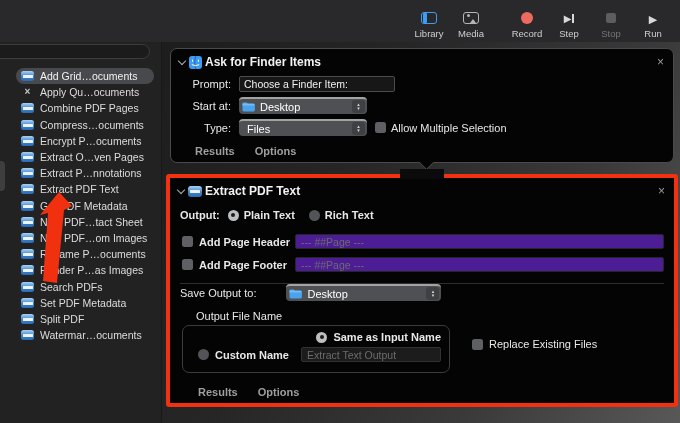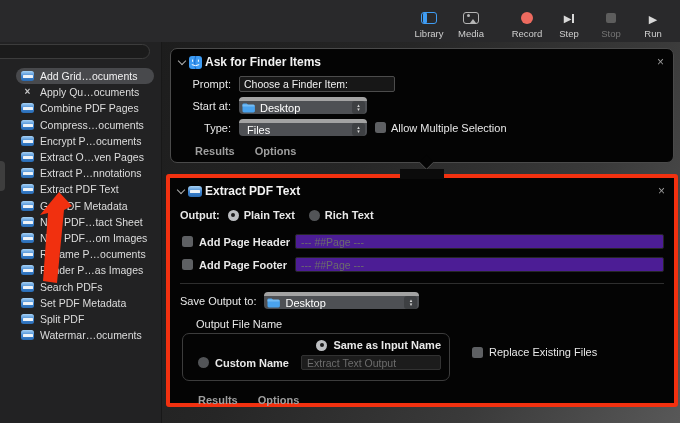--- a/index.html
+++ b/index.html
@@ -61,21 +61,21 @@
   .frow { display:flex; align-items:center; font-size:11px; }
   .rlabel { text-align:right; color:#e8e8e8; }
 
   .tfield { background:#171717; border:1px solid #4c4c4c; border-radius:2px; color:#f0f0f0;
             font-family:inherit; font-size:10.5px; height:16px; padding:0 4px; outline:none; }
   .dfield { background:#4c1d95; border:1px solid #262626; border-radius:2px; color:#f0f0f0;
             font-family:inherit; font-size:10.5px; height:15px; padding:0 5px; outline:none; }
   input::placeholder { color:#6c6c6c; opacity:1; }
 
   .popup { display:inline-flex; align-items:center; height:17px; background:#4e5054; border-radius:4px;
-           padding:0 2px 0 3px; border-top:4px solid #a3a3a3; }
+           padding:0 2px 0 3px; border-top:2px solid #a3a3a3; }
   .popup .pval { font-size:11px; color:#ffffff; margin-left:5px; flex:1; }
   .stepper { width:13px; height:13px; background:#3e4043; border-radius:3px; margin-left:auto;
              display:flex; flex-direction:column; align-items:center; justify-content:center; color:#d6d6d6; }
   .stepper span { font-size:5px; line-height:3.5px; }
 
   .cbox { width:11px; height:11px; background:#5e6063; border-radius:2.5px; flex:none; }
   .radio { width:11px; height:11px; border-radius:50%; background:#525457; flex:none; position:relative; }
   .radio.on { background:#bcbec1; }
   .radio.on::after { content:""; position:absolute; left:3.5px; top:3.5px; width:4px; height:4px; border-radius:50%; background:#1c1c1c; }
 
@@ -311,21 +311,21 @@
     </div>
 
     <div class="frow cl-row" style="margin-top:8px;">
       <span class="cbox"></span>
       <span class="cl-lbl">Add Page Footer</span>
       <input class="dfield" readonly="" placeholder="--- ##Page ---" style="">
     </div>
 
     <div class="divider"></div>
 
-    <div class="frow" style="margin-top:8px;">
+    <div class="frow" style="gap:22px;">
       <span>Save Output to:</span>
       <div class="popup" style="width:155px; margin-left:8px;">
         <svg width="13" height="10" viewBox="0 0 13 10">
           <path d="M0.5 2 q0-1.4 1.4-1.4 h2.8 l1.4 1.4 h5.4 q1.4 0 1.4 1.4 v4.7 q0 1.4-1.4 1.4 h-9.6 q-1.4 0-1.4-1.4 z" fill="#4aa3ee"></path>
           <path d="M0.5 3.4 h12 v-0.8 q0-1.1-1.4-1.1 h-10.6 z" fill="#74bcf4"></path>
         </svg>
         <span class="pval">Desktop</span>
         <span class="stepper">
             <span>▴</span>
             <span>▾</span>

